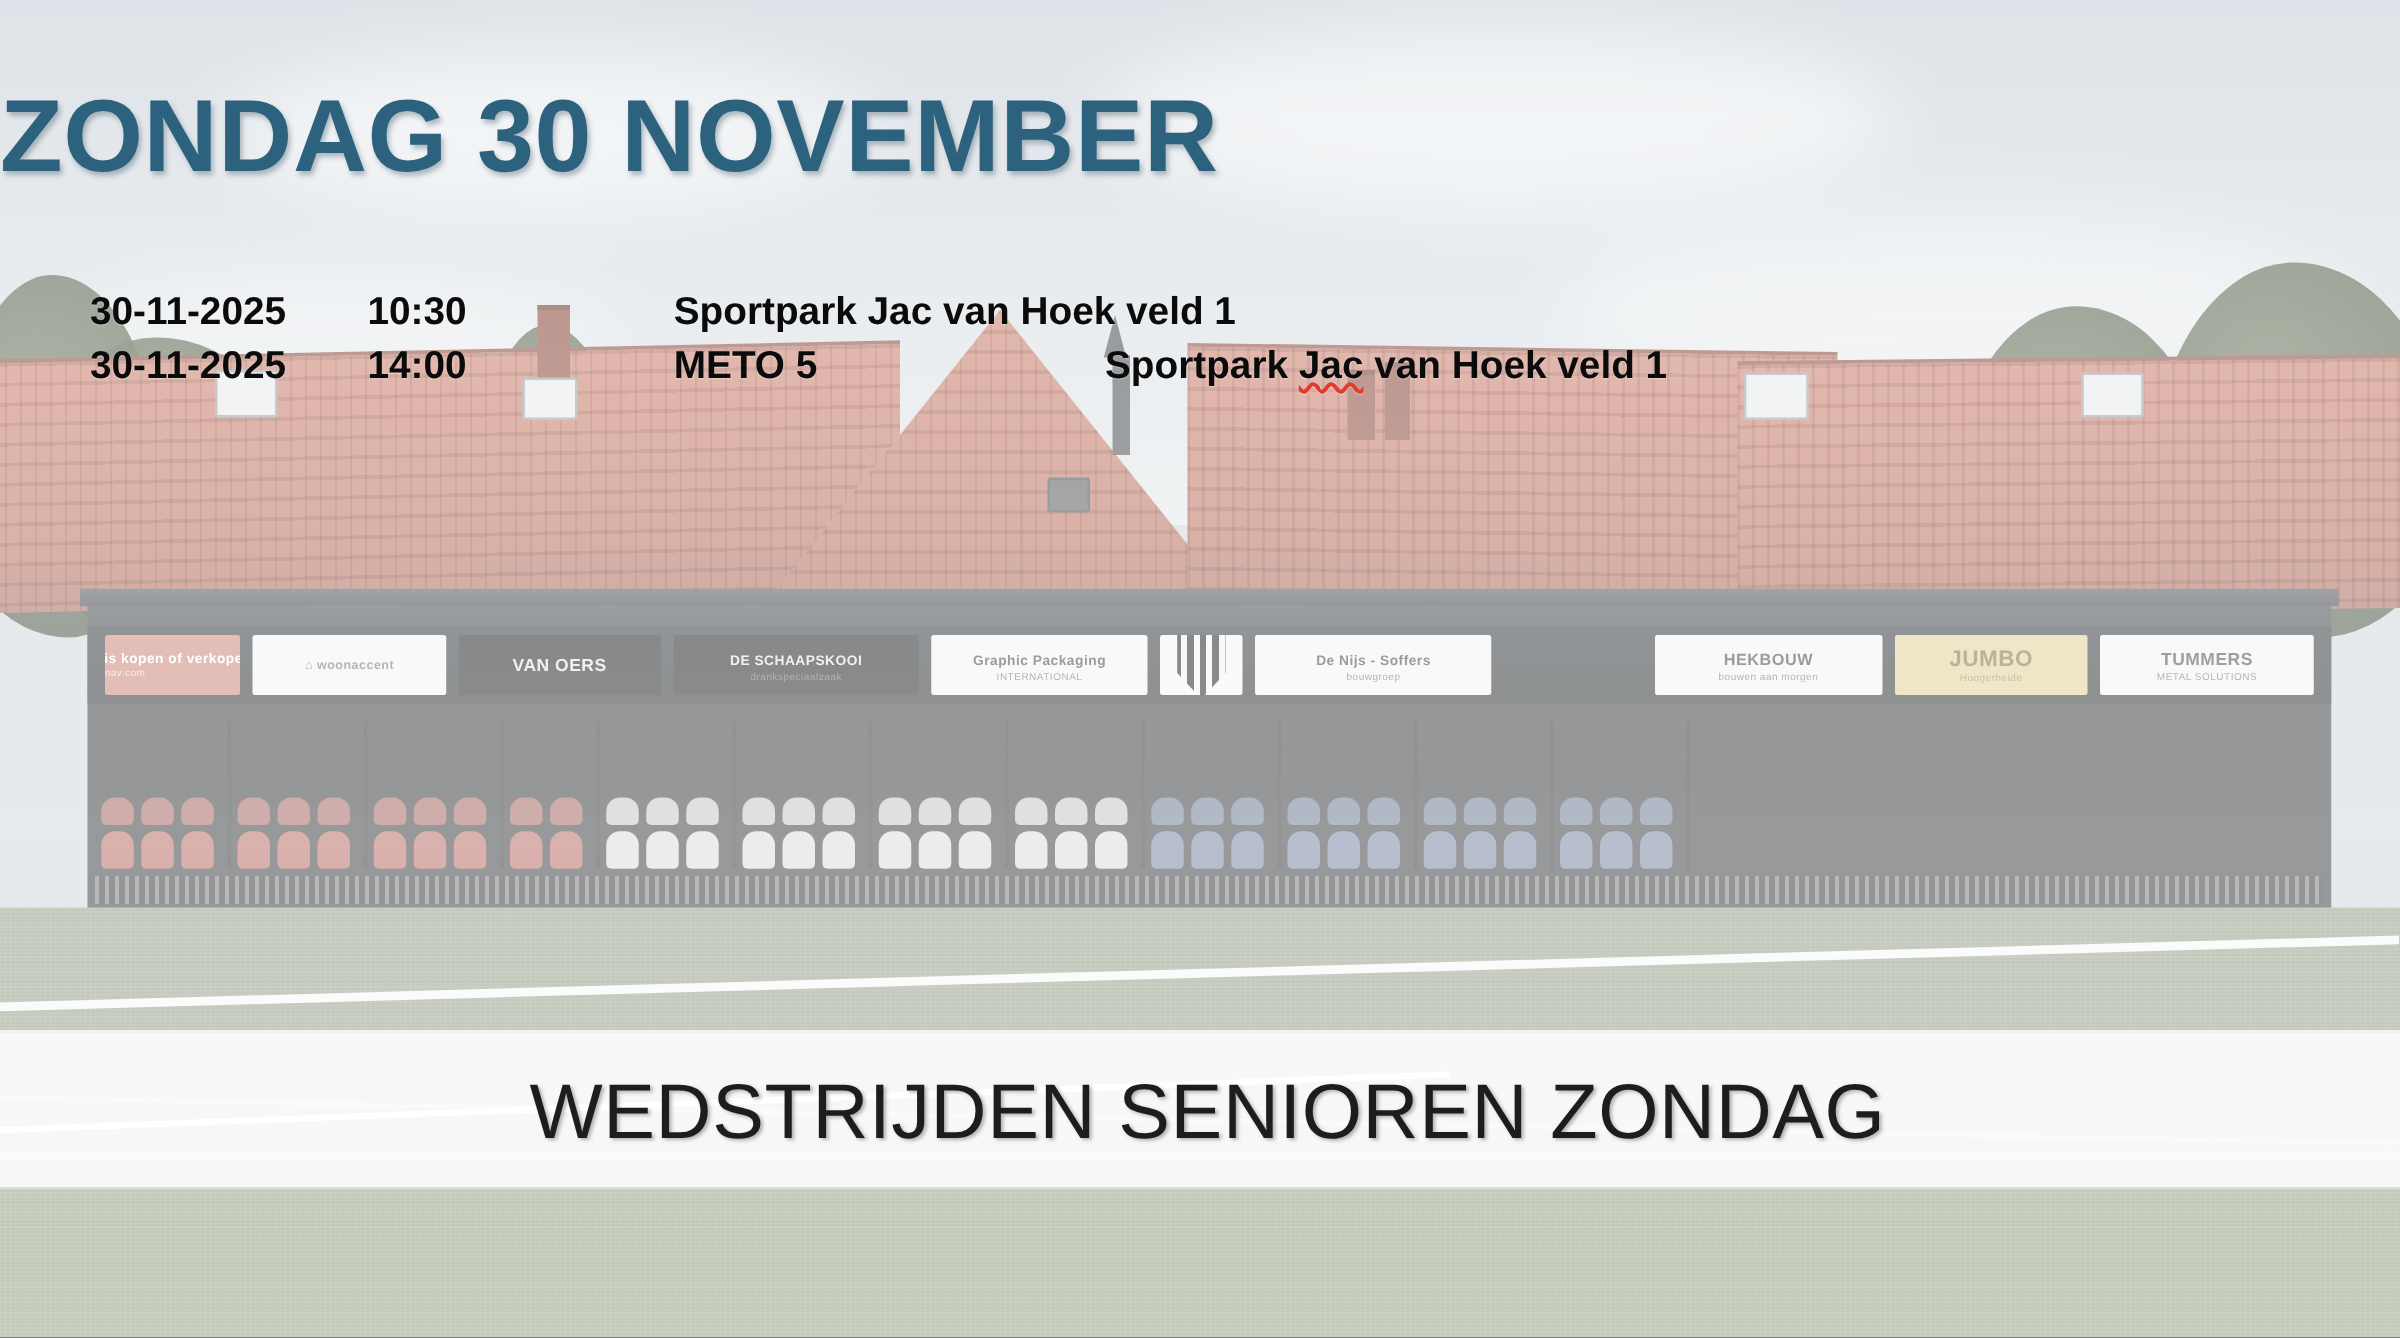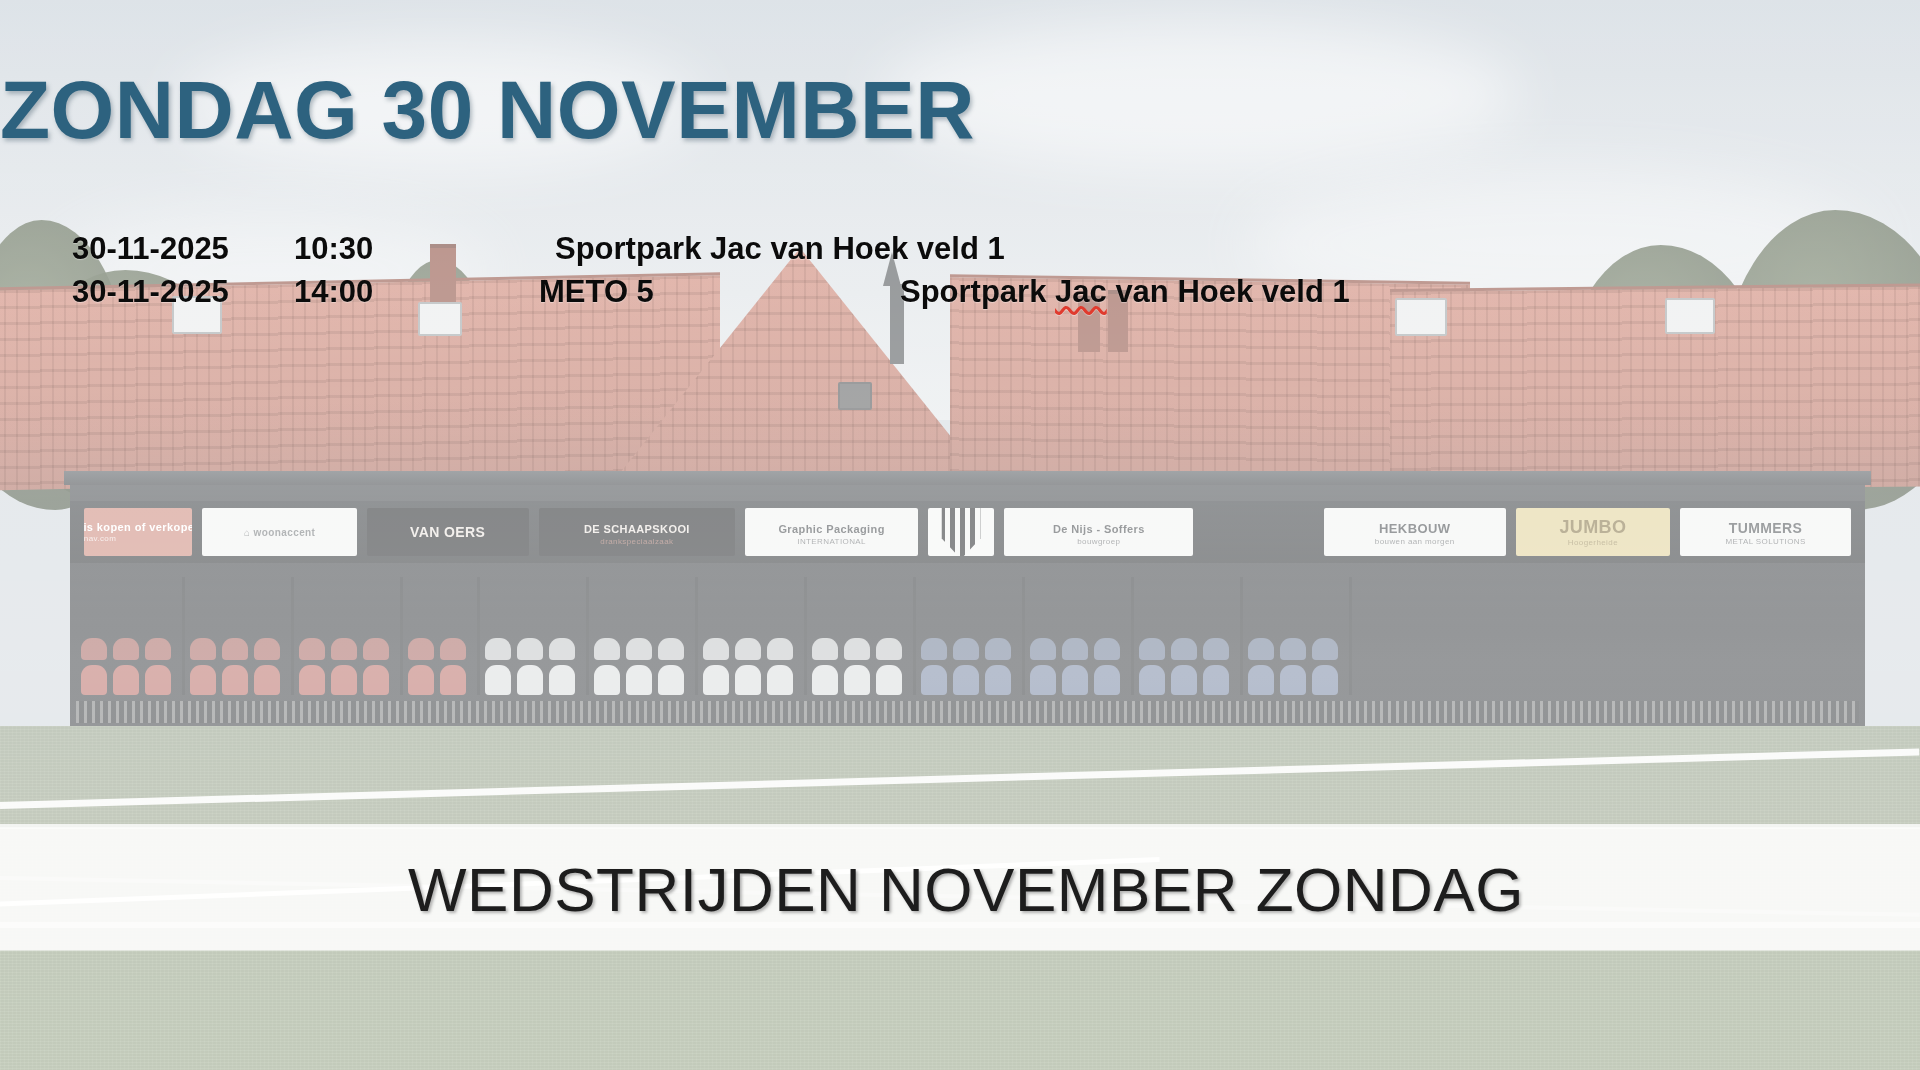--- a/index.html
+++ b/index.html
@@ -267,21 +267,21 @@
     font-size: 31px;
     font-weight: 700;
     color: #0b0b0b;
     line-height: 1.38;
     text-shadow: 0 1px 1px rgba(255,255,255,0.35);
   }
   .col-date  { width: 222px; flex: none; }
   .col-time  { width: 245px; flex: none; }
   .col-home  { width: 345px; flex: none; }
   .col-away  { width: 380px; flex: none; }
-  .col-venue { flex: 1; margin-left: 16px; }
+  .col-venue { flex: 1; }
 
   .spell {
     text-decoration: underline wavy #e03b2e;
     text-decoration-skip-ink: none;
     text-underline-offset: 4px;
   }
 
   .banner {
     position: absolute;
     left: 0; right: 0;
@@ -621,17 +621,17 @@
         <span class="col-home">METO 5</span>
         <span class="col-venue">
           <span>Sportpark </span><span class="spell">Jac</span><span> van Hoek veld 1</span>
         </span>
       </div>
 
     </div>
 
     <div class="banner">
       <div class="banner-line"></div>
-      <div class="banner-text">WEDSTRIJDEN NOVEMBER ZONDAG</div>
+      <div class="banner-text">WEDSTRIJDEN SENIOREN ZONDAG</div>
     </div>
 
   </div>
 </div>
 
 </body></html>

